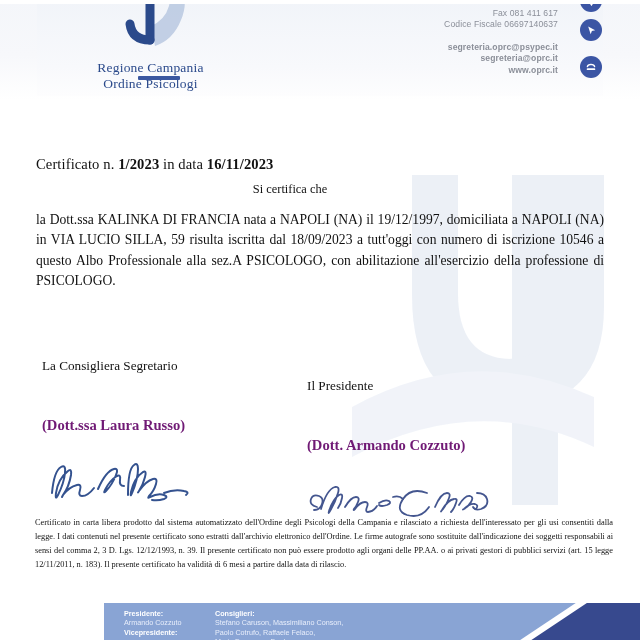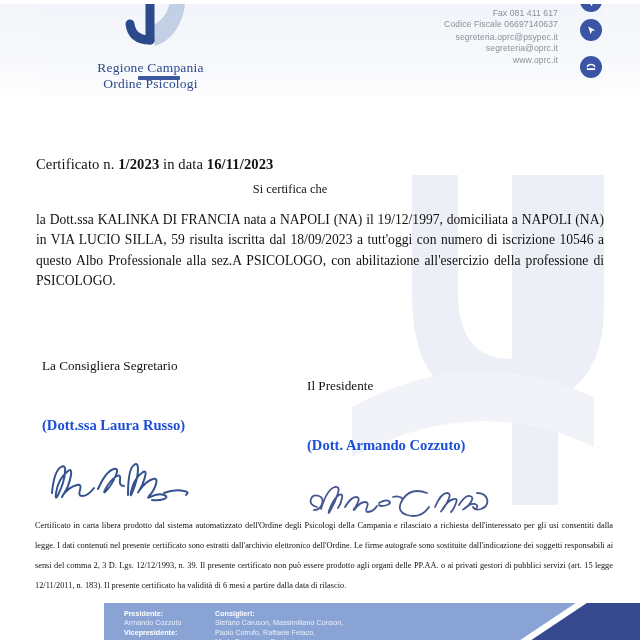--- a/index.html
+++ b/index.html
@@ -37,21 +37,21 @@
   }
   .logo-rule{
     position:absolute;left:75px;top:110px;width:42px;height:4px;background:#3a57a0;border-radius:1px;
   }
 
   .contact{
     position:absolute;right:82px;top:-4px;text-align:right;
     font-family:"Liberation Sans", sans-serif;
     color:#8b8f99;font-size:8.6px;line-height:11.6px;letter-spacing:.1px;
   }
-  .contact .grp2{margin-top:1px;}
+  .contact .grp2{margin-top:11px;font-weight:bold;}
   .hicon{
     position:absolute;right:38px;width:22px;height:22px;border-radius:50%;
     background:#3b55a4;display:flex;align-items:center;justify-content:center;
   }
   .hicon svg{display:block;}
   .hicon-1{top:19px;}
   .hicon-2{top:56px;}
   .hicon-0{top:-10px;}
 
   
@@ -73,28 +73,28 @@
     position:absolute;left:36px;top:210px;width:568px;
     font-size:13.6px;line-height:20.3px;color:#111;
     text-align:justify;text-justify:inter-word;
   }
 
   .sig-wrap{position:absolute;left:0;top:358px;width:640px;height:170px;}
   .sig-col{position:absolute;top:0;}
   .sig-col.left{left:42px;}
   .sig-col.right{left:307px;margin-top:20px;}
   .sig-role{font-size:13.2px;color:#111;}
-  .sig-name{font-size:14.6px;font-weight:bold;color:#1d4ed8;margin-top:43px;white-space:nowrap;}
+  .sig-name{font-size:14.6px;font-weight:bold;color:#701a75;margin-top:43px;white-space:nowrap;}
   .sig-img{position:absolute;top:95px;}
   .sig-img.left{left:-4px;}
   .sig-img.right{left:-6px;}
 
   .fineprint{
     position:absolute;left:35px;top:516px;width:578px;
-    font-size:8.35px;line-height:20px;color:#111;
+    font-size:8.35px;line-height:14px;color:#111;
     text-align:justify;text-justify:inter-word;
   }
 
   
   .footer{
     position:absolute;left:0;bottom:0;width:640px;height:45px;z-index:4;overflow:hidden;margin-left:19px;
   }
   .footer-band{
     position:absolute;left:85px;top:8px;width:555px;height:37px;background:#89a4d4;
   }

